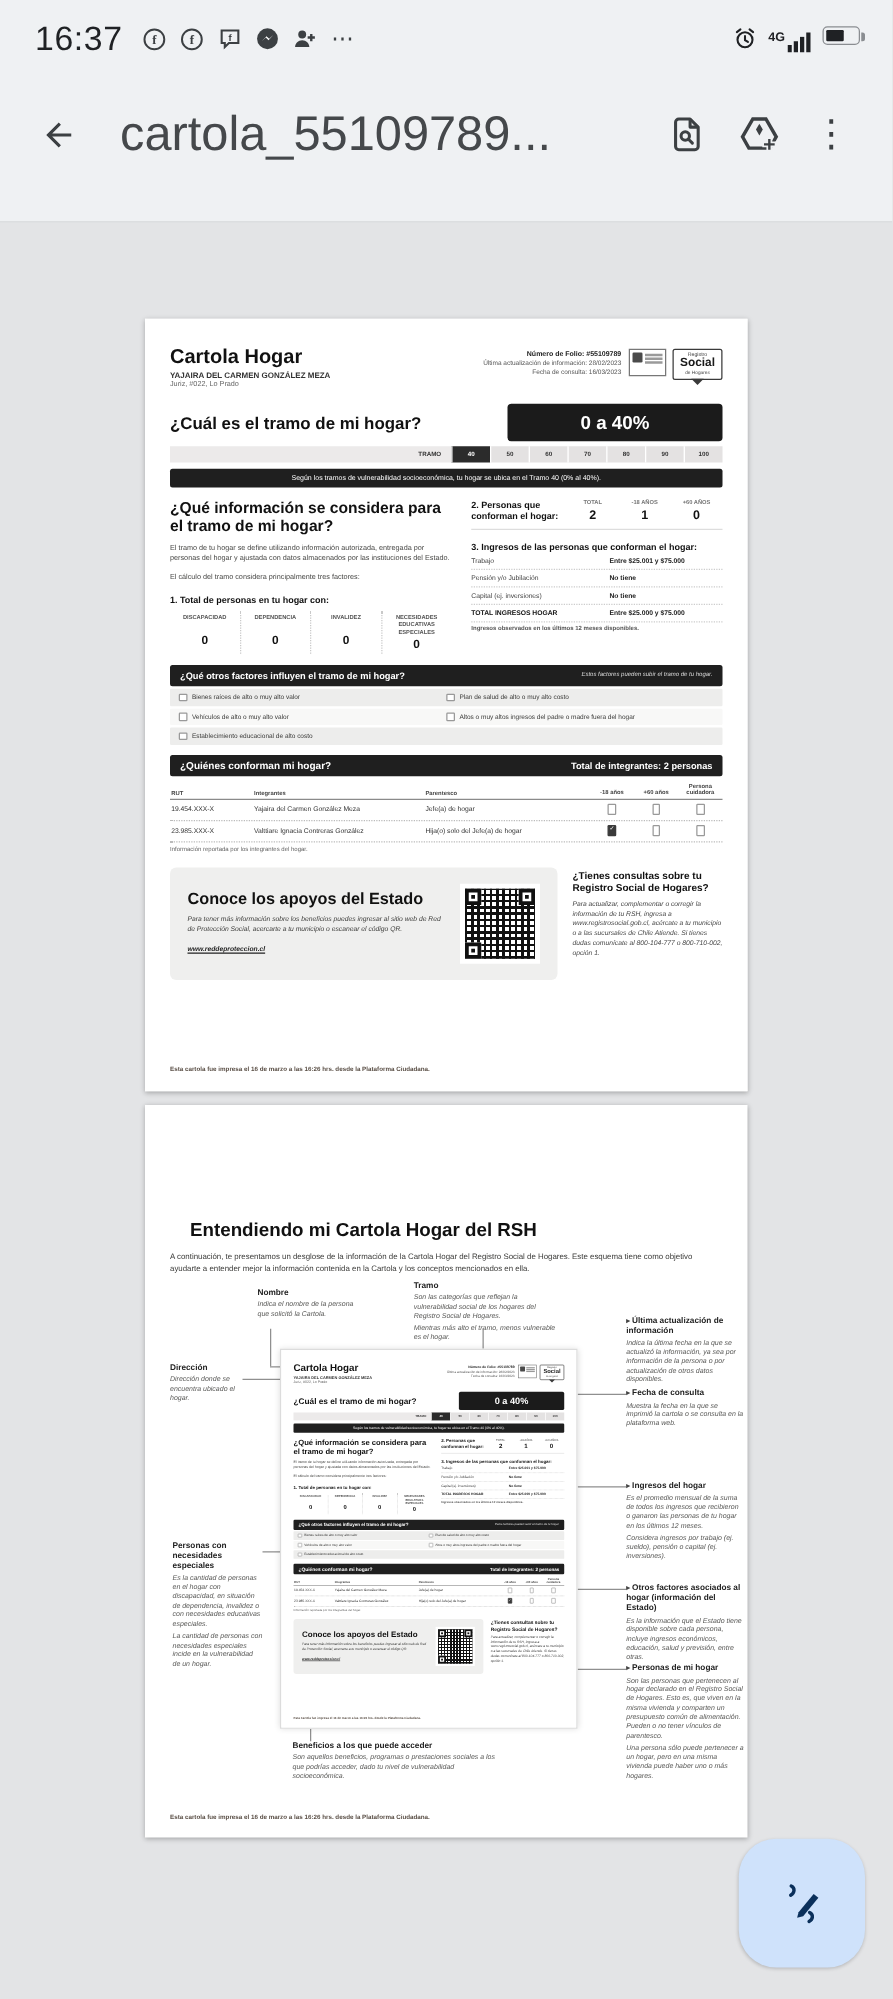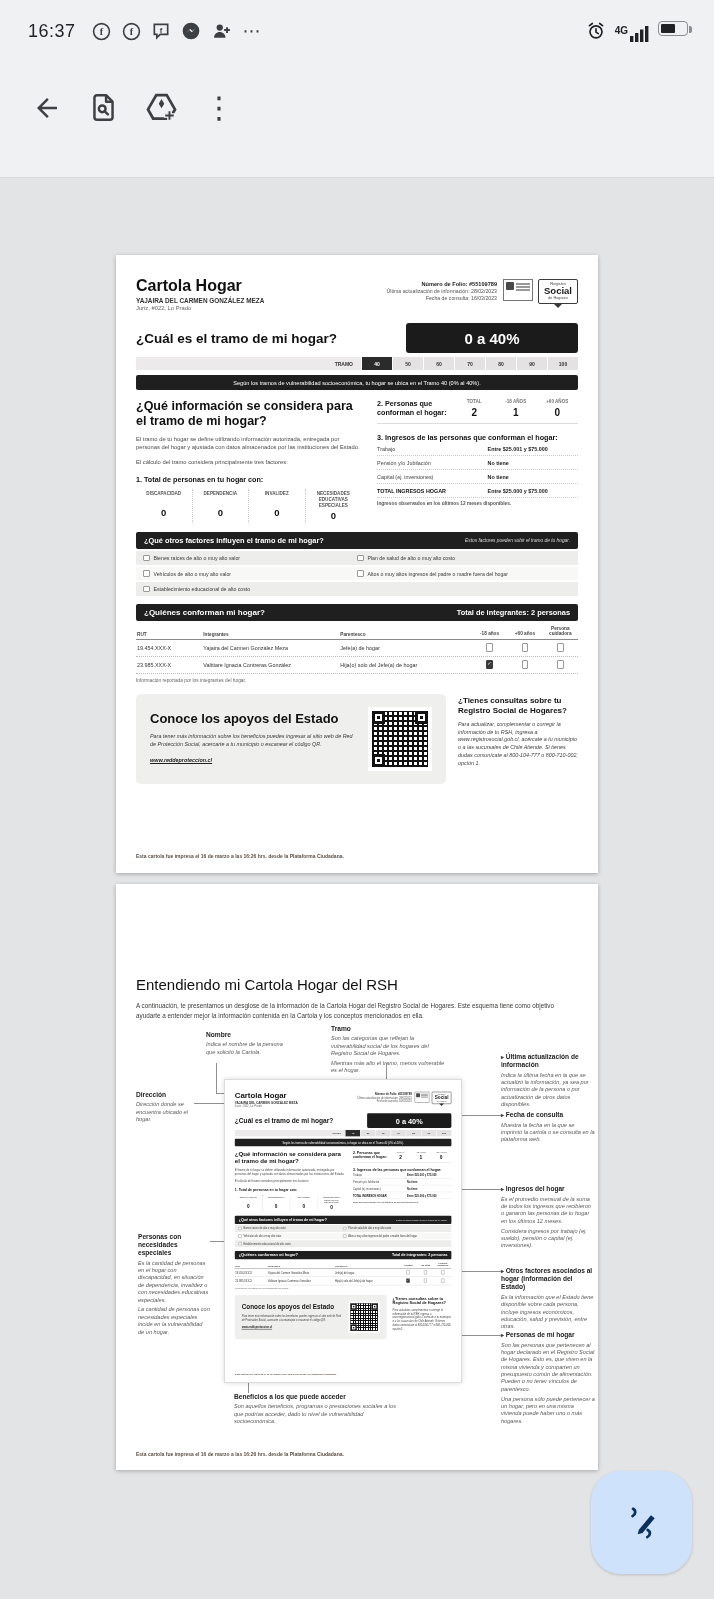--- a/index.html
+++ b/index.html
@@ -3,21 +3,21 @@
 <meta charset="utf-8">
 <style>
   * { margin:0; padding:0; box-sizing:border-box; }
   html,body { width:714px; height:1599px; overflow:hidden; }
   body { font-family:"Liberation Sans", sans-serif; background:#e3e4e6; color:#202124; }
 
   
   .topzone { background:#eff1f3; border-bottom:1px solid #d6d8da; }
   .statusbar { height:52px; display:flex; align-items:center; padding:10px 26px 0 28px; }
   .sb-left { display:flex; align-items:center; gap:9px; flex:1; }
-  .sb-time { font-size:18px; font-weight:500; color:#1f2124; margin-right:6px; letter-spacing:.5px; }
+  .sb-time { font-size:27px; font-weight:500; color:#1f2124; margin-right:6px; letter-spacing:.5px; }
   .sbi { display:inline-flex; width:21px; height:21px; align-items:center; justify-content:center; }
   .sb-more { font-size:18px; color:#3c4043; letter-spacing:1px; margin-left:2px; }
   .sb-right { display:flex; gap:8px; }
   .net { display:flex; align-items:flex-end; gap:2px; }
   .net-4g { font-size:10px; font-weight:700; color:#202124; line-height:1; margin-bottom:6px; }
   .batt { position:relative; width:30px; height:15px; border:1.5px solid #8a8d91; border-radius:4px; padding:2px; }
   .batt-fill { display:block; width:60%; height:100%; background:#1f2124; border-radius:1px; }
   .batt-nub { position:absolute; right:-5px; top:4px; width:3px; height:7px; background:#8a8d91; border-radius:0 2px 2px 0; }
 
   .appbar { height:125px; display:flex; align-items:center; padding:0 28px 14px 26px; gap:14px; }
@@ -123,21 +123,21 @@
   .fin { position:absolute; width:13px; height:13px; border:3px solid #111; background:#fff; }
   .fin::after { content:""; position:absolute; inset:2px; background:#111; }
   .fin.tl { top:4px; left:4px; } .fin.tr { top:4px; right:4px; } .fin.bl { bottom:4px; left:4px; }
   .consul { flex:1; padding-top:2px; }
   .ct { font-size:8px; font-weight:800; color:#111; line-height:1.25; }
   .cbody { font-size:5.4px; font-style:italic; color:#444; line-height:1.45; margin-top:5px; }
   .p1foot { margin-top:auto; font-size:5px; font-weight:700; color:#5a4f46; }
 
   
   .p2 { margin-top:11px; position:relative; height:586px; padding:92px 20px 0; }
-  .p2t { font-size:15px; font-weight:400; color:#111; }
+  .p2t { font-size:15px; font-weight:700; color:#111;margin-left:16px; }
   .p2i { font-size:6.3px; color:#3a3a38; line-height:1.55; margin-top:8px; width:99%; }
   .diagram { position:relative; height:444px; margin-top:4px; }
   .ann { position:absolute; }
   .ann b { display:block; font-size:6.6px; font-weight:800; color:#222; line-height:1.25; }
   .ann p { font-size:5.6px; font-style:italic; color:#5a5a58; line-height:1.32; margin-top:2.5px; }
   .annr b::before { content:"▸ "; font-size:6px; color:#444; }
   .conn { position:absolute; border-color:#8f8f8f !important; }
   .ch { border-top:1px solid; height:0; }
   .cv { border-left:1px solid; width:0; }
   .mini { position:absolute; left:88px; top:54px; width:238px; height:304px; background:#fff; border:1px solid #dcdcdc; box-shadow:0 0 5px rgba(0,0,0,.15); overflow:hidden; }
@@ -212,20 +212,21 @@
           </span>
       </div>
     </div>
 
     <div class="appbar">
       <button class="back-btn">
         <svg width="30" height="30" viewBox="0 0 24 24" fill="#3c4043">
             <path d="M20 11H7.8l5.6-5.6L12 4l-8 8 8 8 1.4-1.4L7.8 13H20z"></path>
           </svg>
       </button>
+      <div class="ab-title">cartola_55109789...</div>
       <button class="ab-btn">
         <svg width="31" height="31" viewBox="0 0 24 24" fill="none" stroke="#3c4043" stroke-width="1.9" stroke-linejoin="round">
             <path d="M14 2.5H7a2 2 0 0 0-2 2v15a2 2 0 0 0 2 2h10a2 2 0 0 0 2-2V7.5z"></path>
             <path d="M14 2.5v5h5"></path>
             <circle cx="11" cy="13" r="2.6"></circle>
             <path d="M13 15l2.4 2.4" stroke-linecap="round"></path>
           </svg>
       </button>
       <button class="ab-btn">
         <svg width="33" height="33" viewBox="0 0 24 24">

